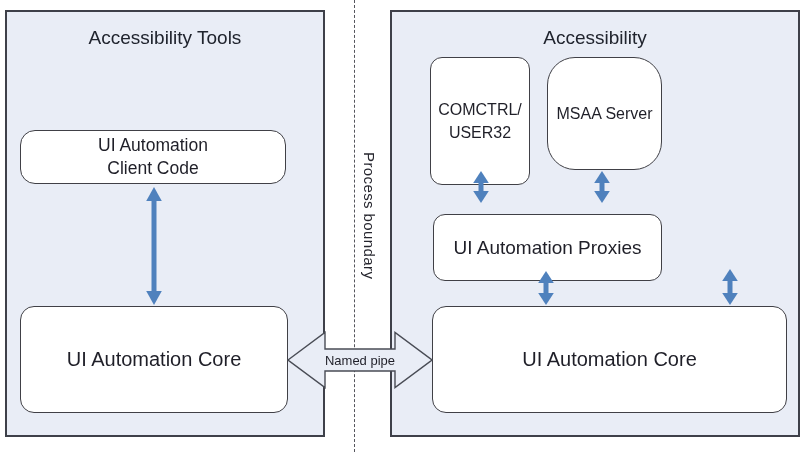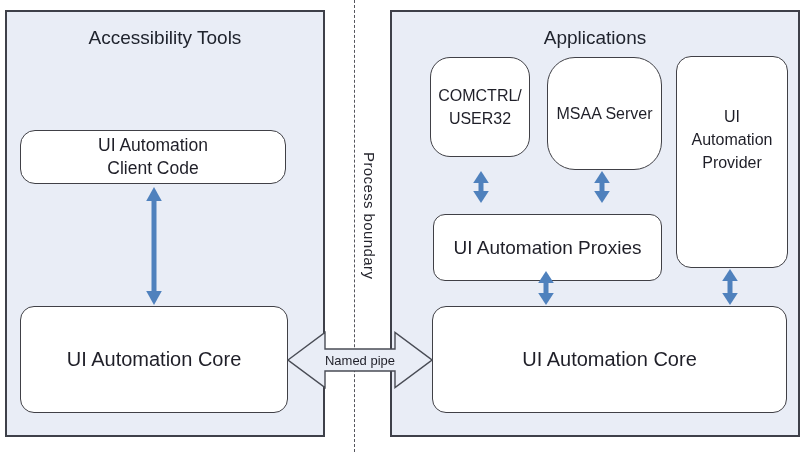--- a/index.html
+++ b/index.html
@@ -50,21 +50,21 @@
     box-sizing: border-box;
     display: flex;
     align-items: center;
     justify-content: center;
     text-align: center;
     white-space: pre-line;
     color: #1f1f28;
   }
   #client-code { left: 20px;  top: 130px; width: 266px; height: 54px;  border-radius: 15px; font-size: 17.5px; line-height: 1.3; }
   #left-core   { left: 20px;  top: 306px; width: 268px; height: 107px; border-radius: 14px; font-size: 20px; }
-  #comctrl     { left: 430px; top: 57px;  width: 100px; height: 100px; border-radius: 20px; font-size: 16px; line-height: 1.45; }
+  #comctrl     { left: 430px; top: 57px;  width: 100px; height: 128px; border-radius: 12px; font-size: 16px; line-height: 1.45; }
   #msaa        { left: 547px; top: 57px;  width: 115px; height: 113px; border-radius: 28px; font-size: 16px; }
   #provider    { left: 676px; top: 56px;  width: 112px; height: 212px; border-radius: 15px; font-size: 16px; line-height: 1.45;
                  align-items: flex-start; padding-top: 48px; }
   #proxies     { left: 433px; top: 203px; width: 229px; height: 67px;  border-radius: 12px; font-size: 19px; margin-top: 11px; }
   #right-core  { left: 432px; top: 306px; width: 355px; height: 107px; border-radius: 14px; font-size: 20px; }
   .arrow { position: absolute; }
   #arrow-client-core     { left: 145px; top: 186px; }
   #arrow-comctrl-proxies { left: 472px; top: 170px; }
   #arrow-msaa-proxies    { left: 593px; top: 170px; }
   #arrow-proxies-core    { left: 537px; top: 270px; }
@@ -78,33 +78,30 @@
 <div id="canvas">
 
   <div class="dashed-line"></div>
   <div class="pb-label">Process boundary</div>
 
   <div class="panel" id="left-panel">
     <div class="panel-title">Accessibility Tools</div>
   </div>
 
   <div class="panel" id="right-panel">
-    <div class="panel-title">Applications</div>
+    <div class="panel-title">Accessibility</div>
   </div>
 
   <div class="node" id="client-code">UI Automation
 Client Code</div>
   <div class="node" id="left-core">UI Automation Core</div>
 
   <div class="node" id="comctrl">COMCTRL/
 USER32</div>
   <div class="node" id="msaa">MSAA Server</div>
-  <div class="node" id="provider">UI
-Automation
-Provider</div>
   <div class="node" id="proxies">UI Automation Proxies</div>
   <div class="node" id="right-core">UI Automation Core</div>
 
   <svg class="arrow" id="arrow-client-core" width="18" height="120">
     <line x1="9" y1="13" x2="9" y2="107" stroke="#4f81bd" stroke-width="5"></line>
     <polygon points="9,1 16.8,15 1.2,15" fill="#4f81bd"></polygon>
     <polygon points="9,119 16.8,105 1.2,105" fill="#4f81bd"></polygon>
   </svg>
 
   <svg class="arrow" id="arrow-comctrl-proxies" width="18" height="34">

